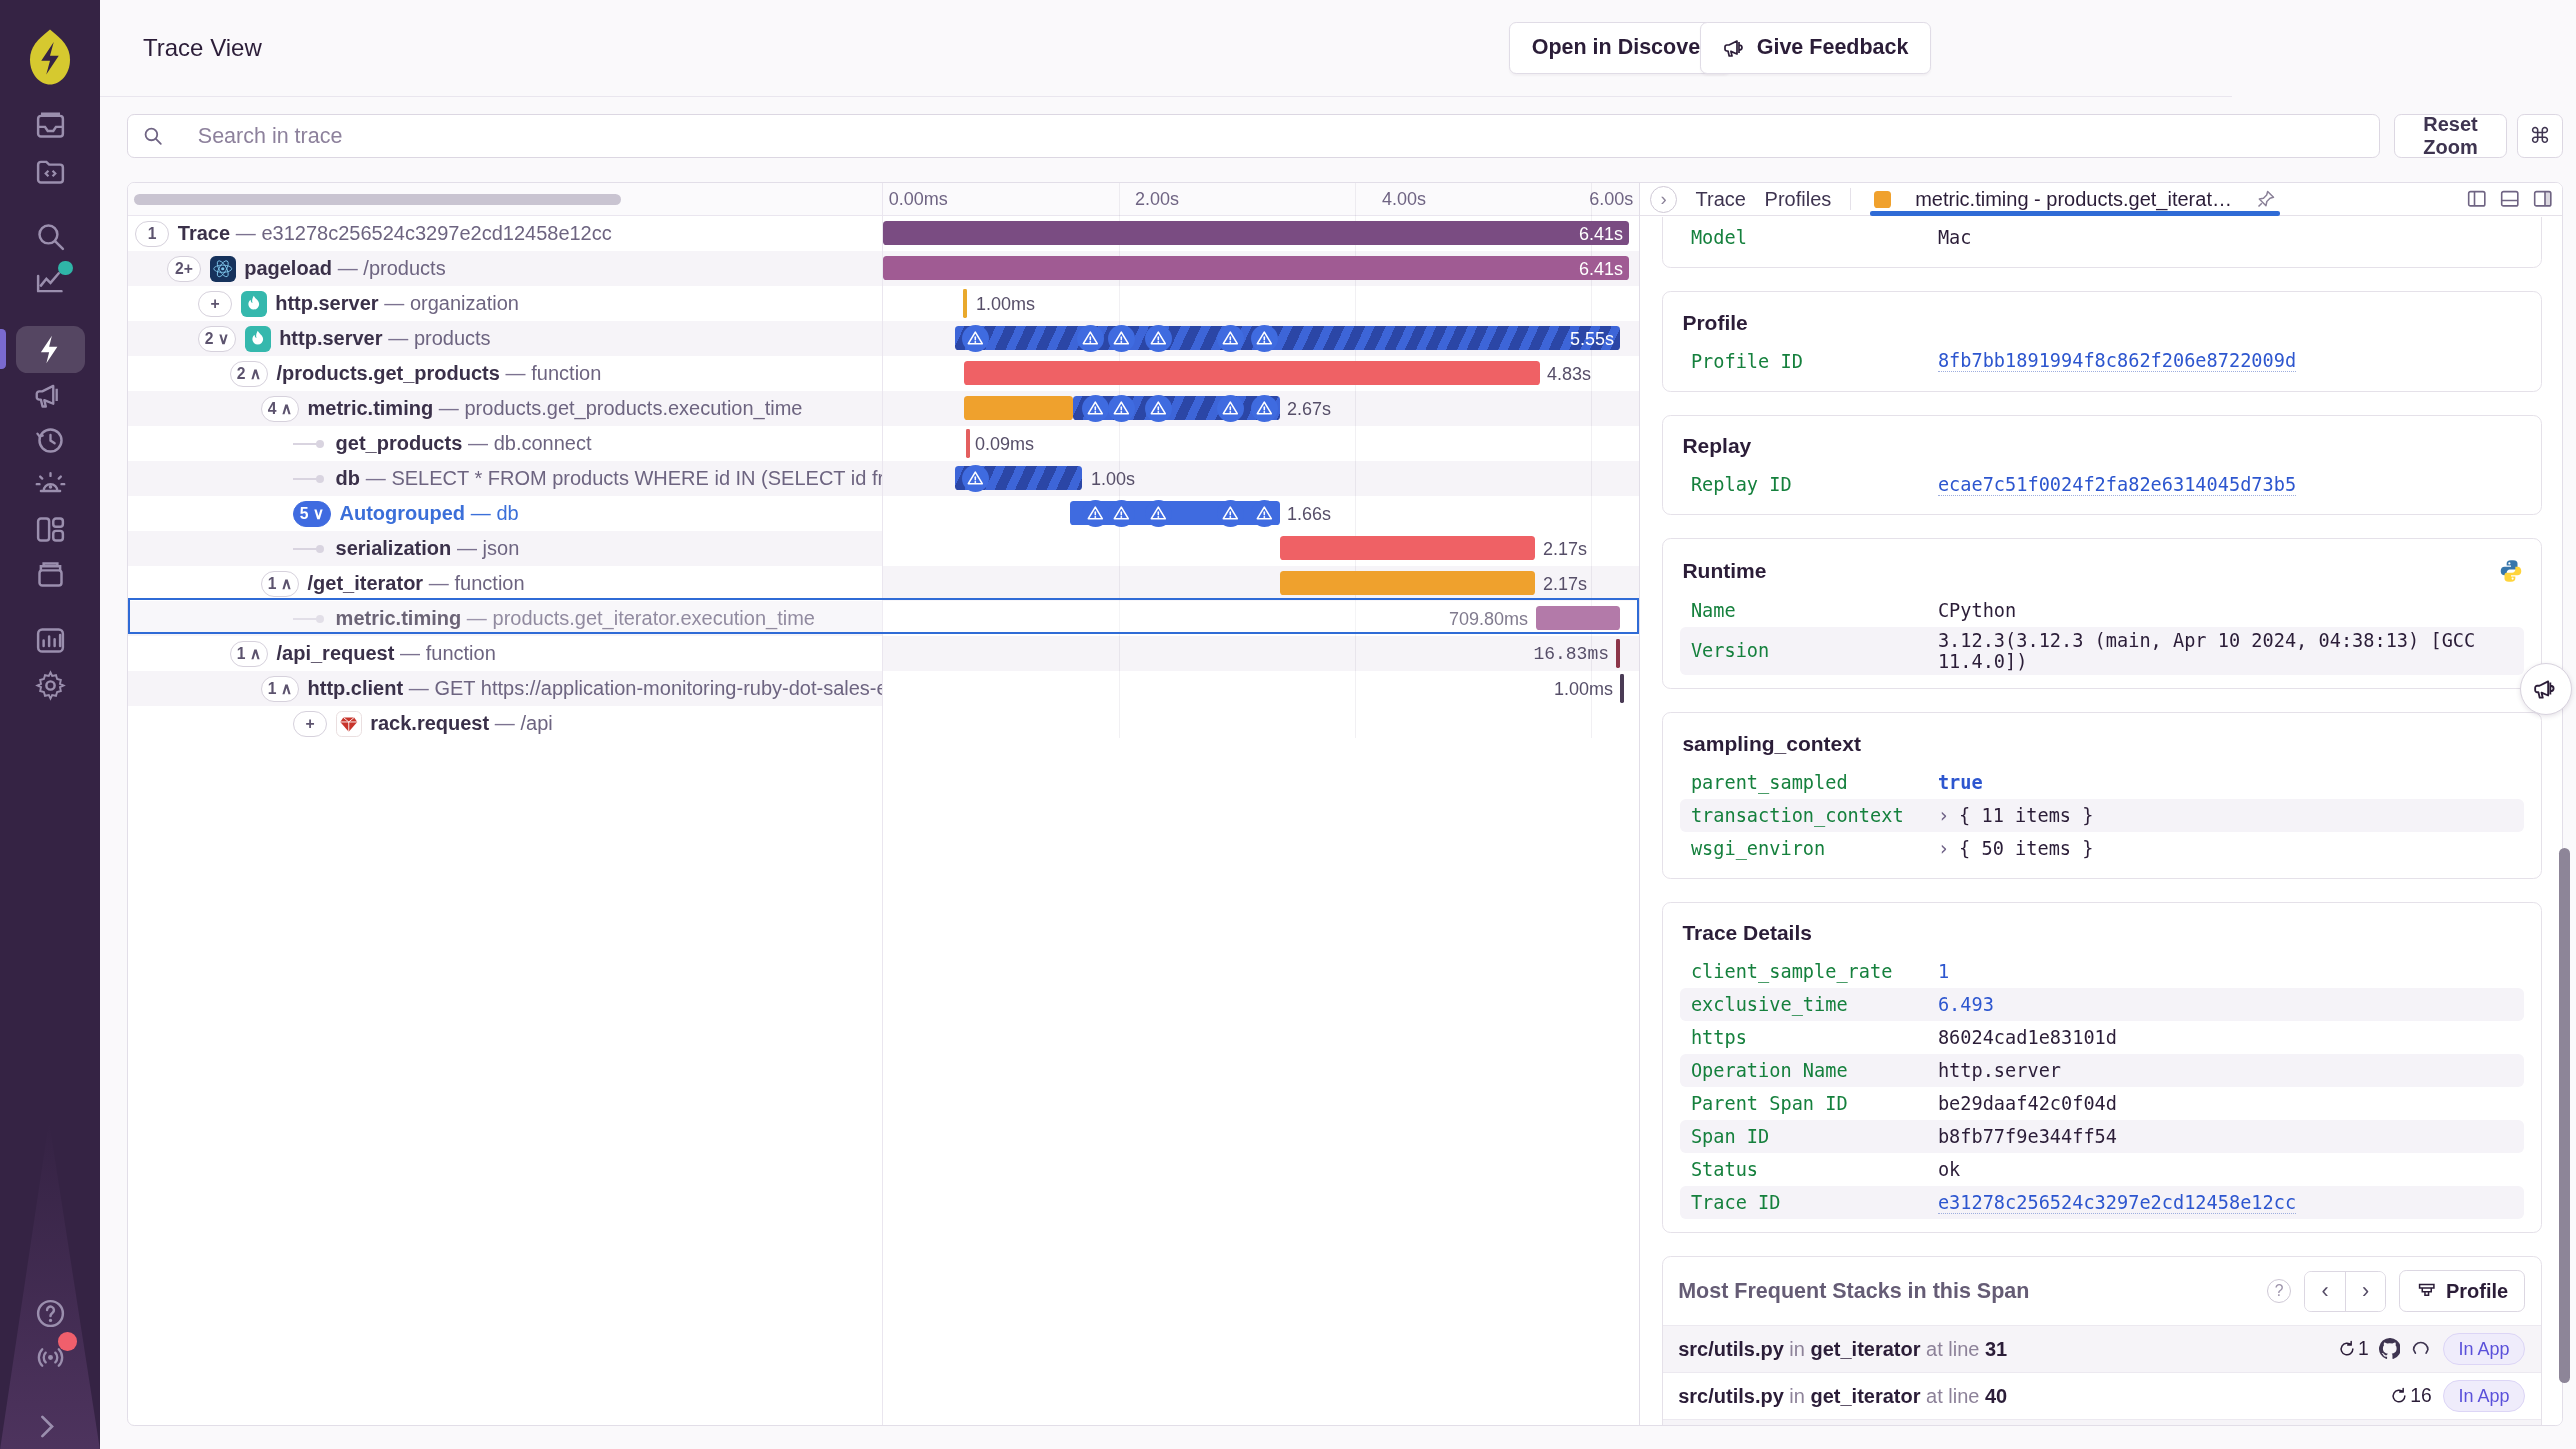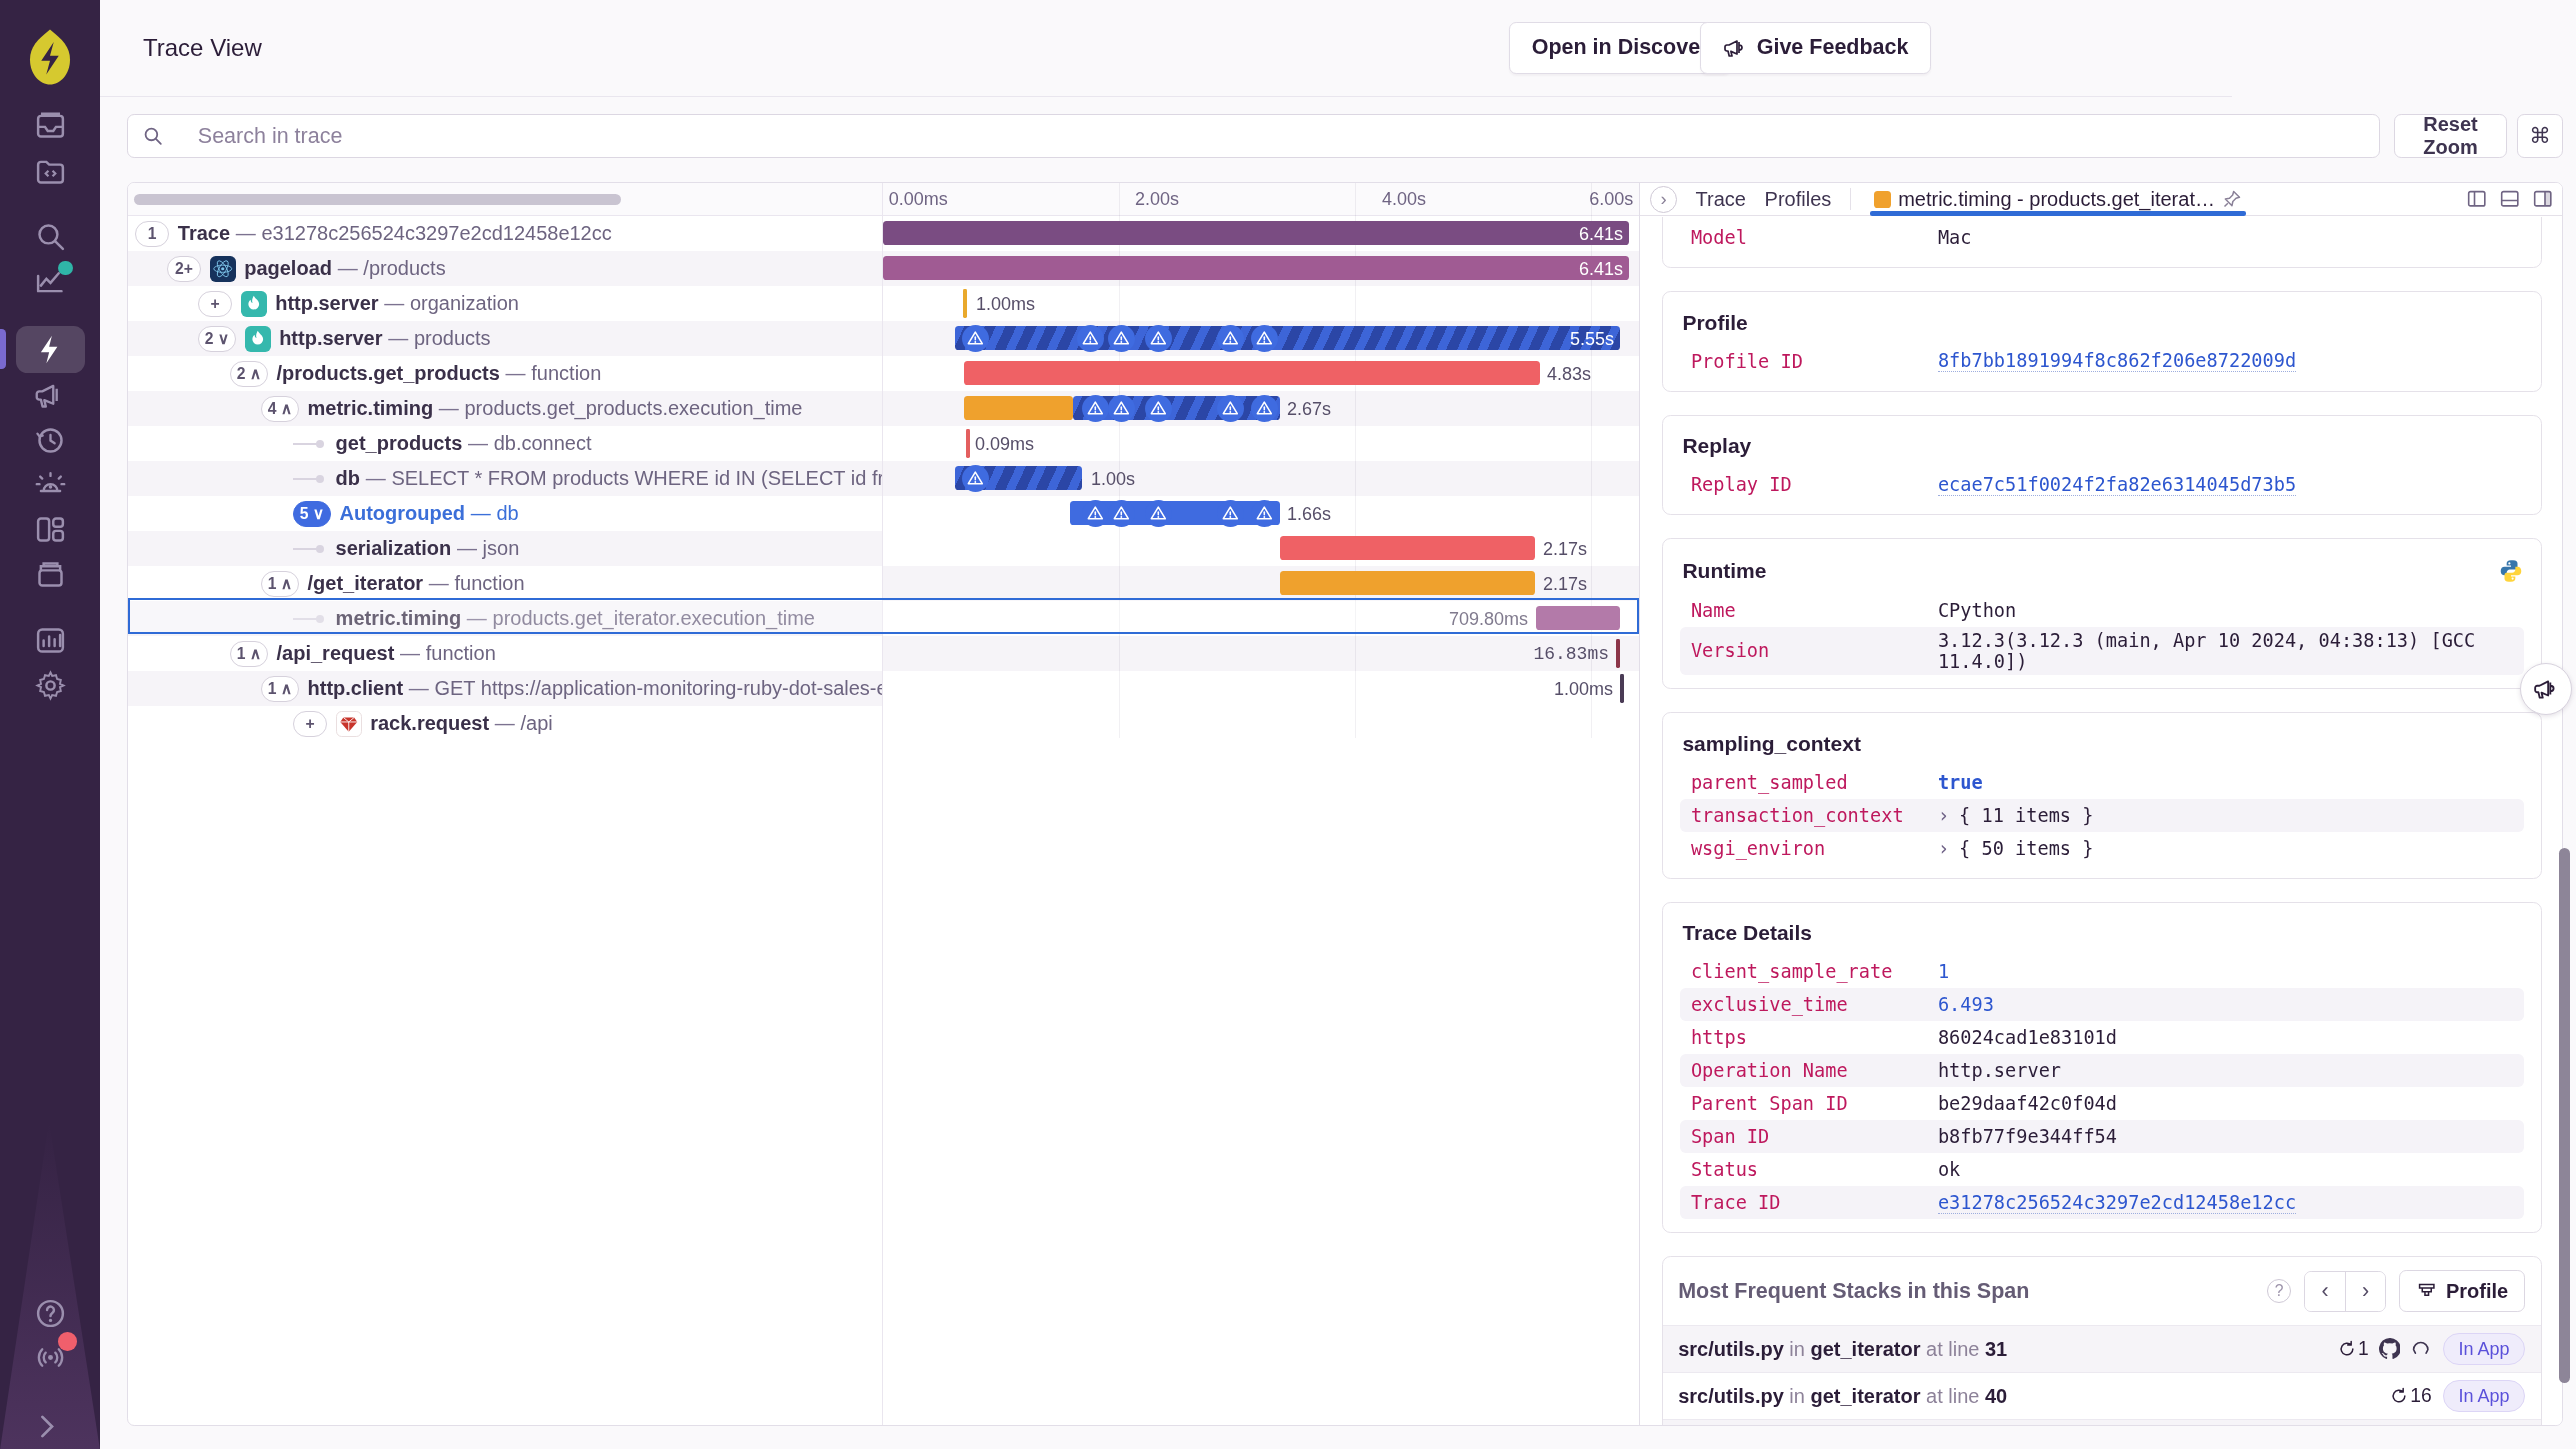--- a/index.html
+++ b/index.html
@@ -84,37 +84,37 @@
   .bar-label { position:absolute; font-size:18px; z-index:4; top:50%; transform:translateY(-50%); color:#564e68; white-space:nowrap;}
   .bar-label.inside { color:#fff; transform:translate(-100%,-50%); }
   .bar-label.leftof { transform:translate(-100%,-50%); }
 
   
   .tabbar { height:33px; border-bottom:1.4px solid #e5e1e9; display:flex; align-items:center; padding:0 10px; gap:18.6px; position:relative; background:#fff;}
   .chev-circle { width:27px; height:27px; border-radius:50%; border:1.4px solid #cfc9d6; color:#8a8198; font-size:18.6px;
      display:flex; align-items:center; justify-content:center; cursor:pointer; flex:none;}
   .tab { font-size:20px; color:#3e3450; cursor:pointer; }
   .tab-divider { width:1.4px; height:21.5px; background:#e5e1e9; }
-  .tab-active { display:flex; align-items:center; gap:7px; height:100%; position:relative; padding:0 4.3px; cursor:pointer;}
+  .tab-active { display:flex; align-items:center; gap:24px; height:100%; position:relative; padding:0 4.3px; cursor:pointer;}
   .tab-active .sq { width:17px; height:17px; border-radius:3.6px; background:#f0a12d; flex:none;}
   .tab-active .lbl { font-size:20px; color:#2b1d38; max-width:336px; overflow:hidden; text-overflow:ellipsis; white-space:nowrap;}
   .tab-underline { position:absolute; left:0; right:0; bottom:-1.4px; height:5px; background:#2f6bd6; border-radius:2.1px;}
   .layout-icons { margin-left:auto; display:flex; gap:11.4px; }
   .layout-icons svg { width:21.5px; height:21.5px; cursor:pointer;}
 
   .panel-body { position:absolute; top:34px; bottom:0; left:0; right:0; overflow:hidden; padding:0 21.5px 0 21.5px; }
   .card { border:1.4px solid #e5e1e9; border-radius:8.6px; padding:13px 17px; margin-top:23px; background:#fff;}
   .card.first { margin-top:-10px; }
   .card-title { font-size:21px; font-weight:700; color:#2b1d38; margin:5.7px 0 10px 2.9px; display:flex; align-items:center;}
   .card-title .spacer { flex:1; }
   .card-title svg { width:26px; height:26px; }
   .kv { display:flex; align-items:center; min-height:33px; padding:2.9px 11.4px; border-radius:5.7px;
      font-family:"DejaVu Sans Mono",monospace; font-size:18.6px; }
   .kv.alt { background:#f5f3f8; }
-  .kv .k { flex:none; width:247px; color:#be185d; }
+  .kv .k { flex:none; width:247px; color:#15803d; }
   .kv .v { color:#2b1d38; }
   .kv .v.blue { color:#2d56cf; }
   .kv .v.link { color:#2d56cf; border-bottom:1.4px dotted #9eaede; cursor:pointer; }
   .kv .v.bold { font-weight:700; }
   .kv .chev { color:#6f6287; margin-right:10px; }
 
   .stacks-card { border:1.4px solid #e5e1e9; border-radius:8.6px; margin-top:23px; background:#fff; overflow:hidden;}
   .stacks-head { display:flex; align-items:center; padding:13px 15.7px; gap:13px;}
   .stacks-title { font-size:21.5px; font-weight:700; color:#655c75; flex:1;}
   .help-circle { width:24px; height:24px; border-radius:50%; border:1.4px solid #cfc9d6; color:#9d94ab; font-size:15.7px;

